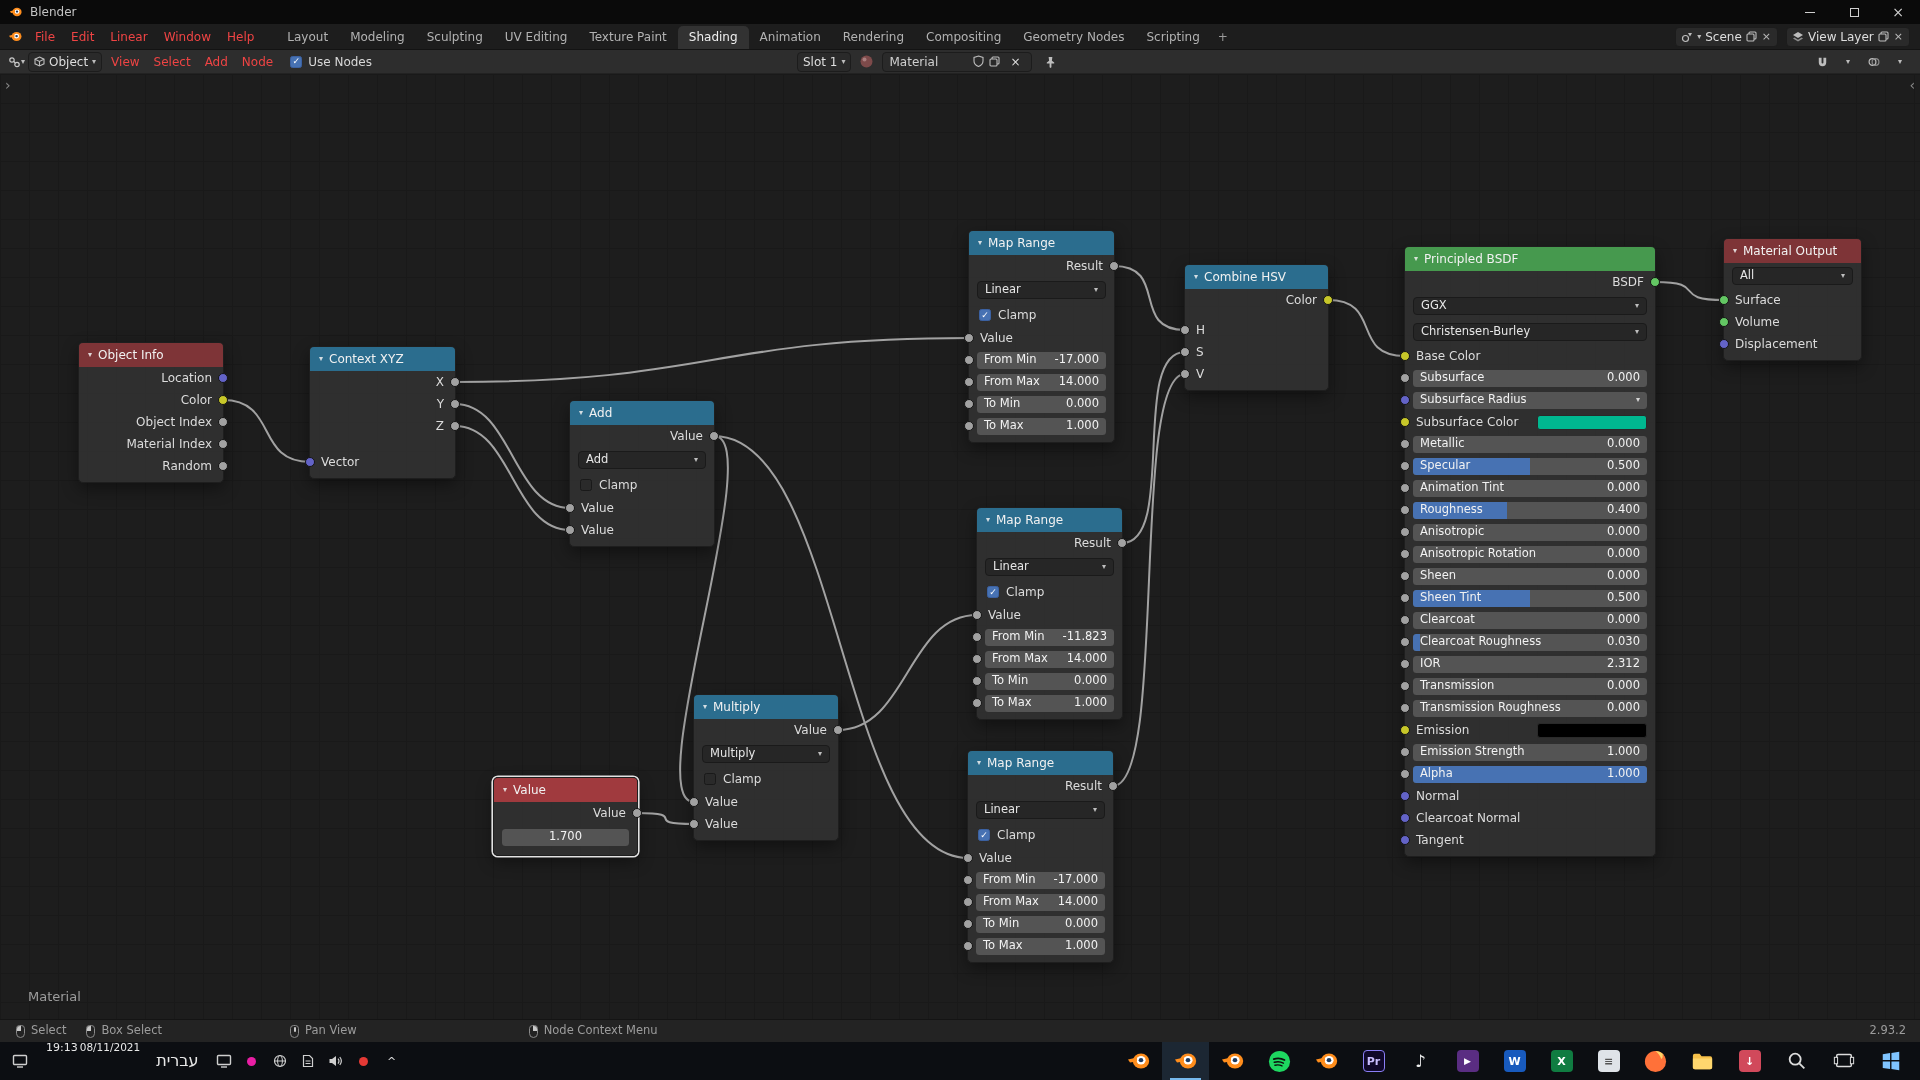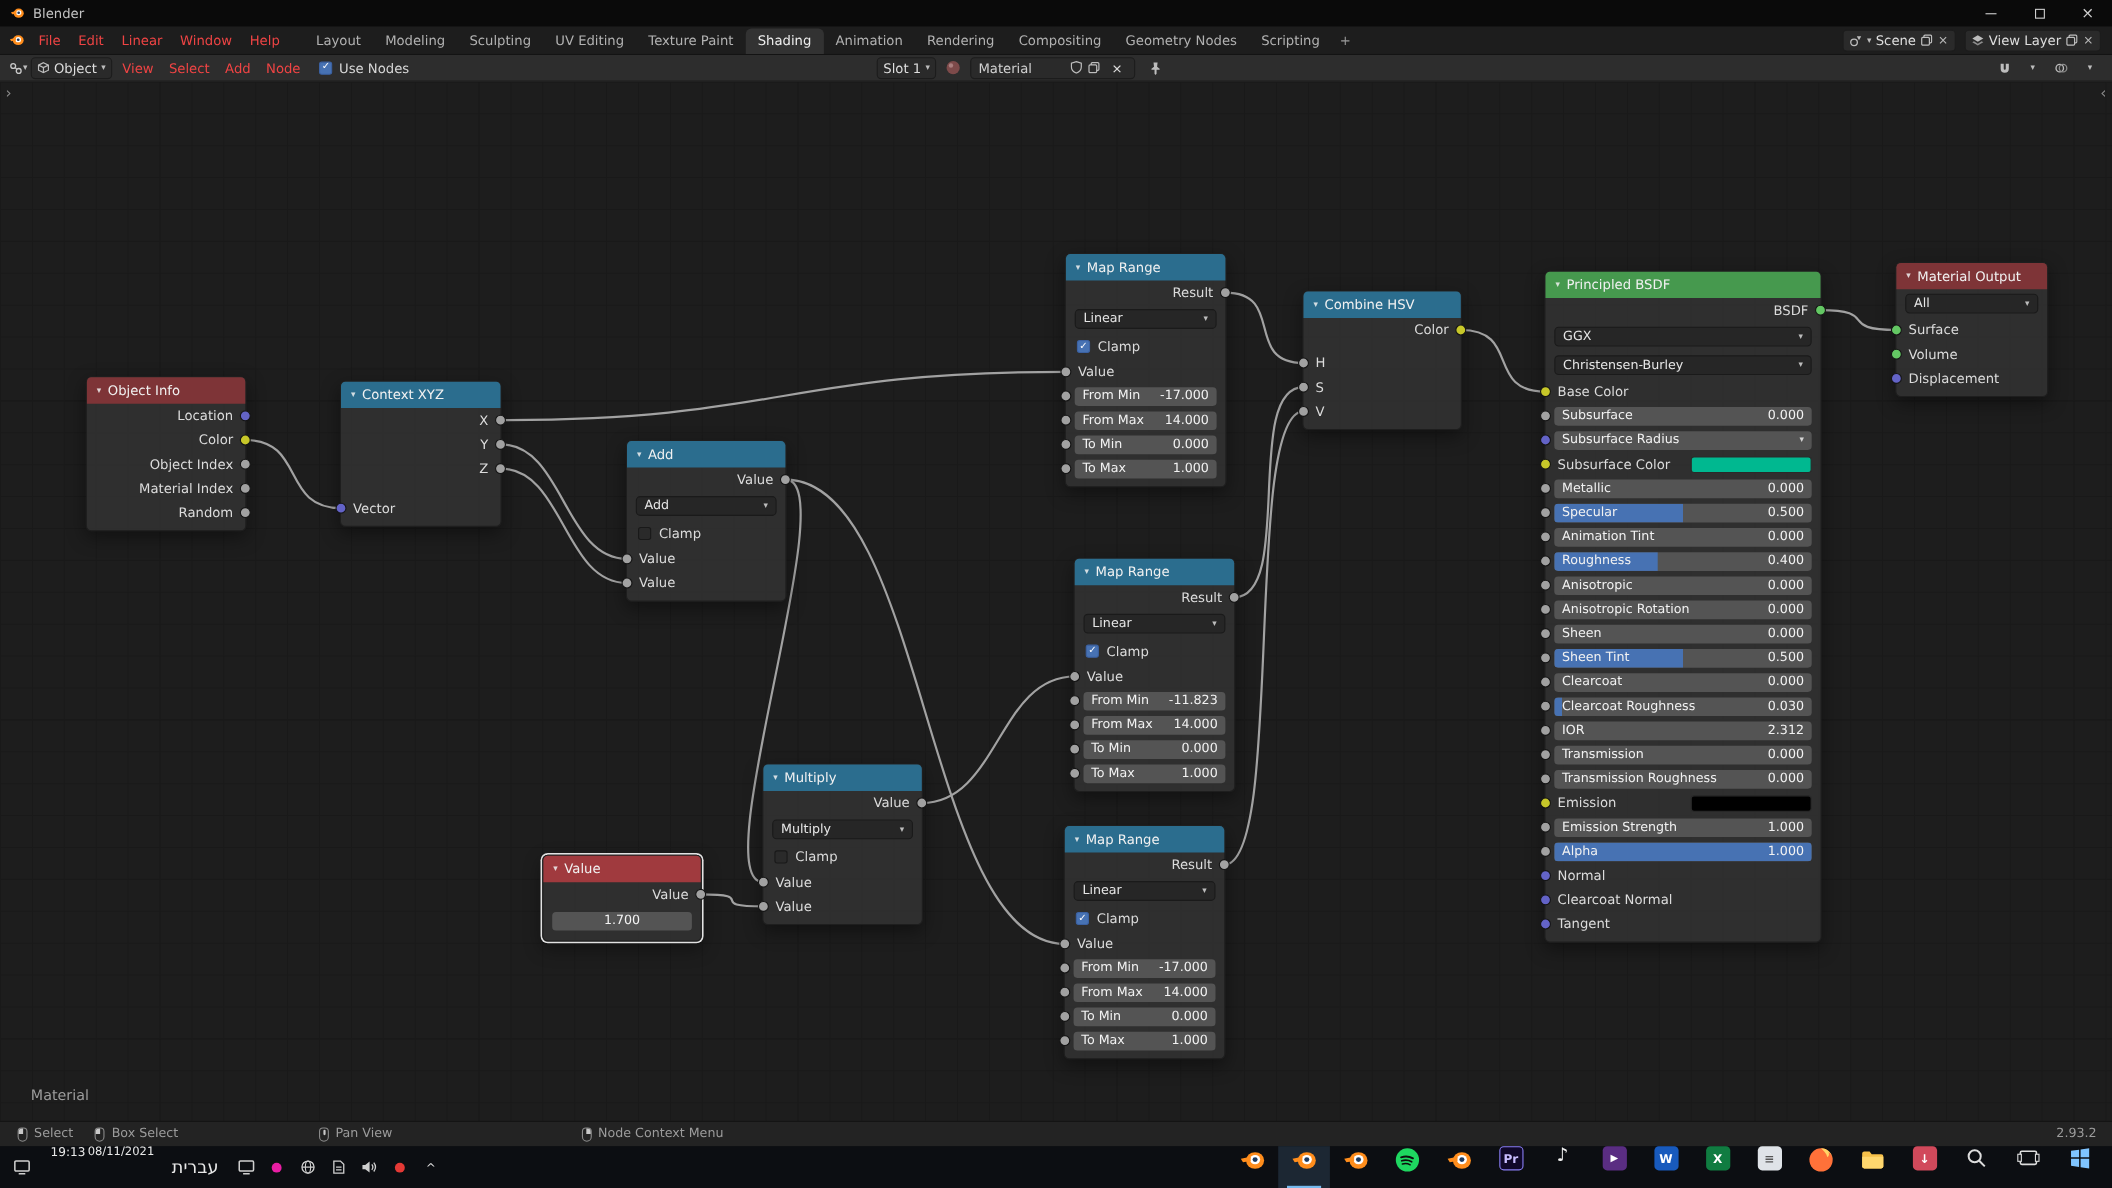--- a/index.html
+++ b/index.html
@@ -84,21 +84,21 @@
   
   .taskbar{position:absolute;top:1042px;left:0;right:0;height:38px;background:#0c0e12;display:flex;align-items:center;z-index:60;color:#e8e8e8}
   .tray-app{width:40px;display:flex;justify-content:center}
   .clock{display:flex;justify-content:flex-end;align-items:flex-start;gap:2px;padding:0 6px;height:100%}
   .clock .t{font-size:11px}.clock .d{font-size:10.5px}
   .lang{padding:0 10px;font-size:16px}
   .tray{display:flex;align-items:center;gap:10px;padding:0 6px}
   .tray .dot{width:9px;height:9px;border-radius:50%;display:inline-block}
   .tray-ic{display:flex;align-items:center;justify-content:center;width:18px;height:18px}
   .apps{margin-left:auto;display:flex;align-items:stretch;height:100%;padding-right:6px}
-  .app-cell{width:47px;display:flex;justify-content:center;position:relative}
+  .app-cell{width:47px;display:flex;align-items:center;justify-content:center;position:relative}
   .app-cell.active{background:#1c2733}
   .app-cell.active::after{content:"";position:absolute;left:8px;right:8px;bottom:0;height:2px;background:#76b9ed}
   .sq{width:22px;height:22px;border-radius:4px;display:flex;align-items:center;justify-content:center;font-size:11px;font-weight:bold;color:#fff}
   .glyph{font-size:17px}
 </style>
 </head>
 <body>
 
 <div class="titlebar">
   <span class="tb-logo">

